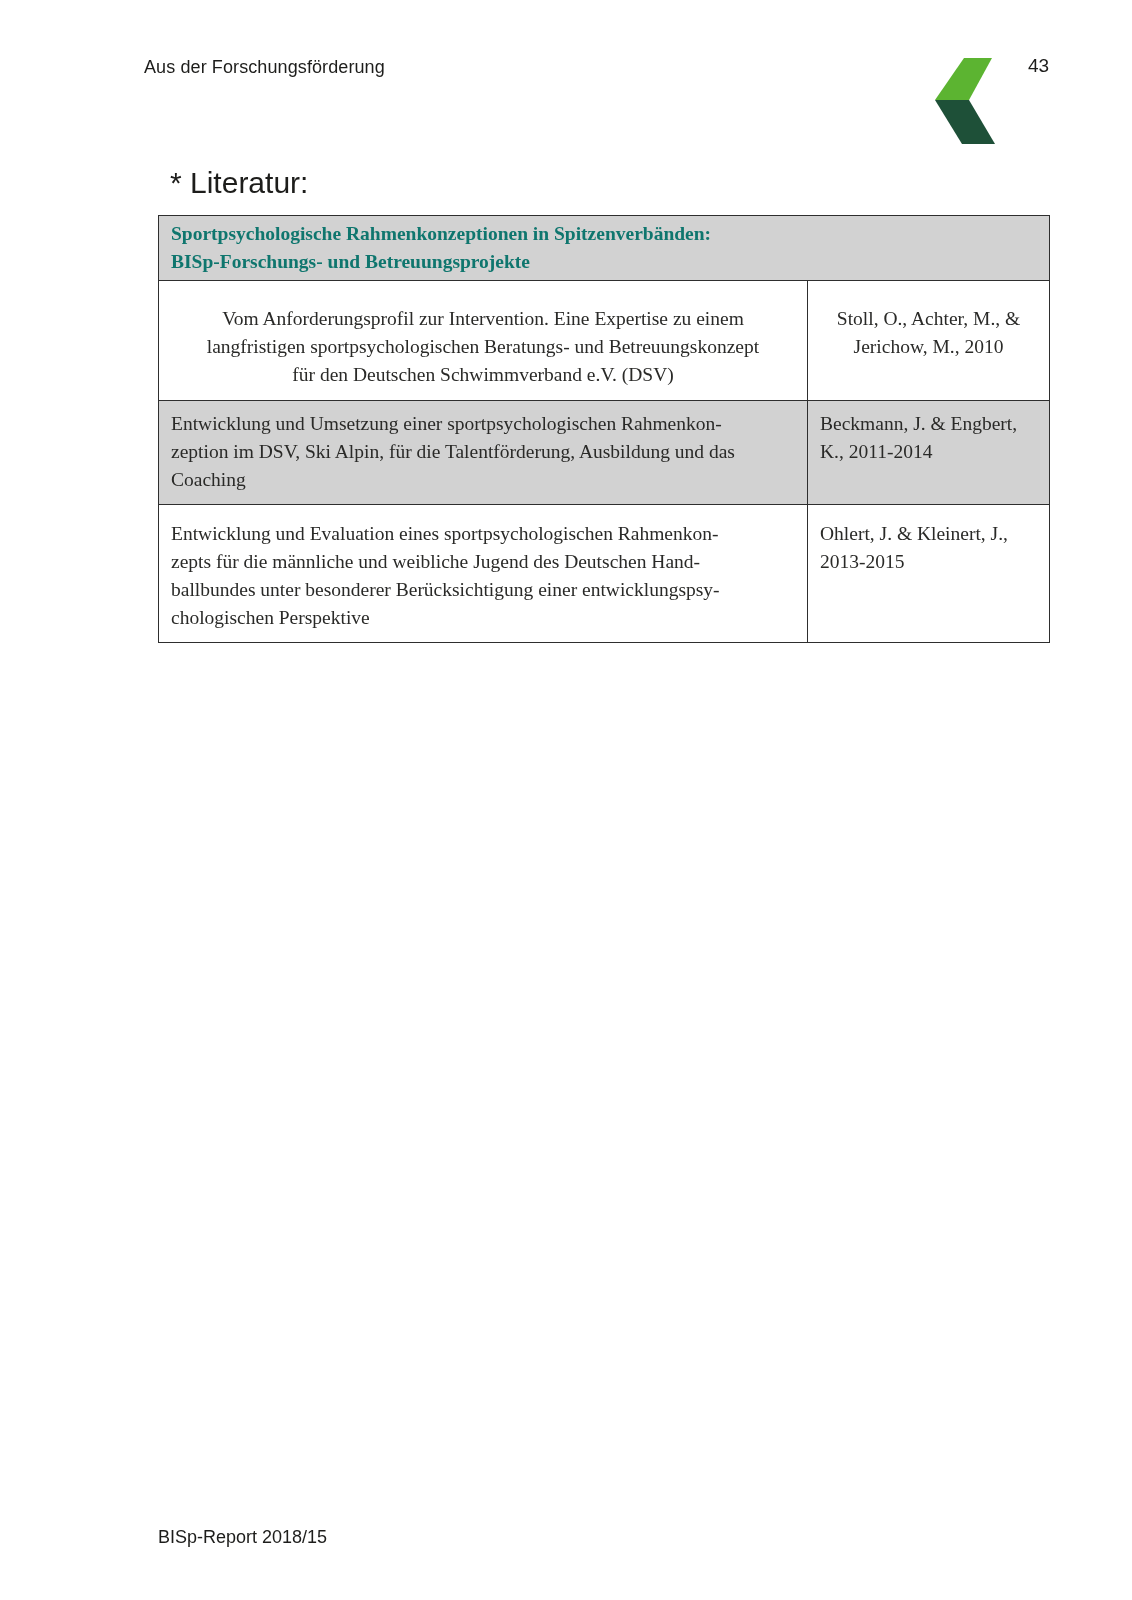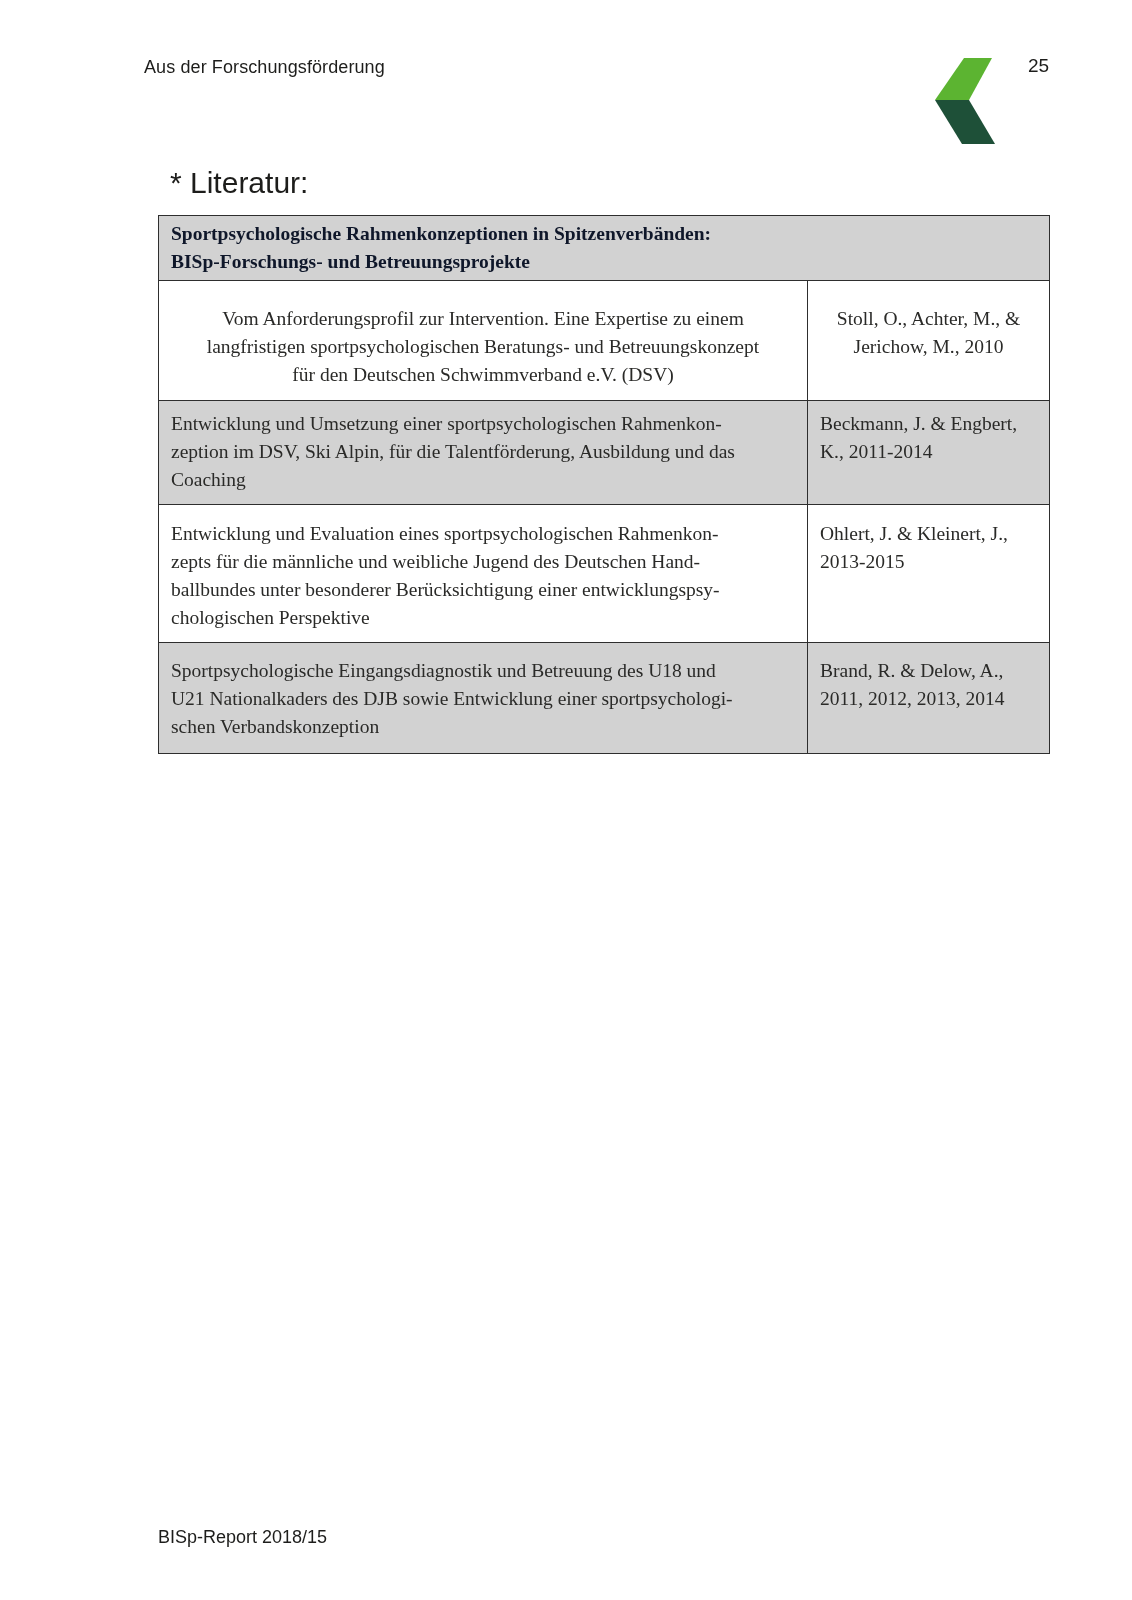--- a/index.html
+++ b/index.html
@@ -46,21 +46,21 @@
     font-size:19.5px;line-height:28px;
   }
   .lit-table .cell-text{white-space:pre-line;}
   .thead{
     background:var(--gray);
     min-height:62px;
     box-sizing:border-box;
     padding:4px 14px 4px 12px;
     font-weight:700;
     white-space:pre-line;
-    color:#0f172a;
+    color:#0f766e;
   }
   .trow{
     display:grid;
     grid-template-columns:648px 1fr;
     border-top:1.6px solid var(--border);
     box-sizing:border-box;
   }
   .trow.gray{background:var(--gray);}
   .trow .cell{
     box-sizing:border-box;
@@ -81,21 +81,21 @@
 
 <div class="page">
 
   <div class="running-header">Aus der Forschungsförderung</div>
 
   <svg class="logo" viewBox="0 0 62 86" aria-hidden="true">
     <polygon points="30,0 58,0 35,42 1,42" fill="#5CB431"></polygon>
     <polygon points="1,42 35,42 61,86 28,86" fill="#1E5038"></polygon>
   </svg>
 
-  <div class="page-number">25</div>
+  <div class="page-number">43</div>
 
   <h1 class="page-title">* Literatur:</h1>
 
   <div class="lit-table">
 
     <div class="thead">Sportpsychologische Rahmenkonzeptionen in Spitzenverbänden:
 BISp-Forschungs- und Betreuungsprojekte</div>
 
     <div class="trow r1">
       <div class="cell left cell-text">Vom Anforderungsprofil zur Intervention. Eine Expertise zu einem
@@ -115,25 +115,18 @@
 
     <div class="trow r3">
       <div class="cell left cell-text">Entwicklung und Evaluation eines sportpsychologischen Rahmenkon-
 zepts für die männliche und weibliche Jugend des Deutschen Hand-
 ballbundes unter besonderer Berücksichtigung einer entwicklungspsy-
 chologischen Perspektive</div>
       <div class="cell right cell-text">Ohlert, J. &amp; Kleinert, J.,
 2013-2015</div>
     </div>
 
-    <div class="trow r4 gray">
-      <div class="cell left cell-text">Sportpsychologische Eingangsdiagnostik und Betreuung des U18 und
-U21 Nationalkaders des DJB sowie Entwicklung einer sportpsychologi-
-schen Verbandskonzeption</div>
-      <div class="cell right cell-text">Brand, R. &amp; Delow, A.,
-2011, 2012, 2013, 2014</div>
-    </div>
 
   </div>
 
   <div class="page-footer">BISp-Report 2018/15</div>
 
 </div>
 
 </body></html>

